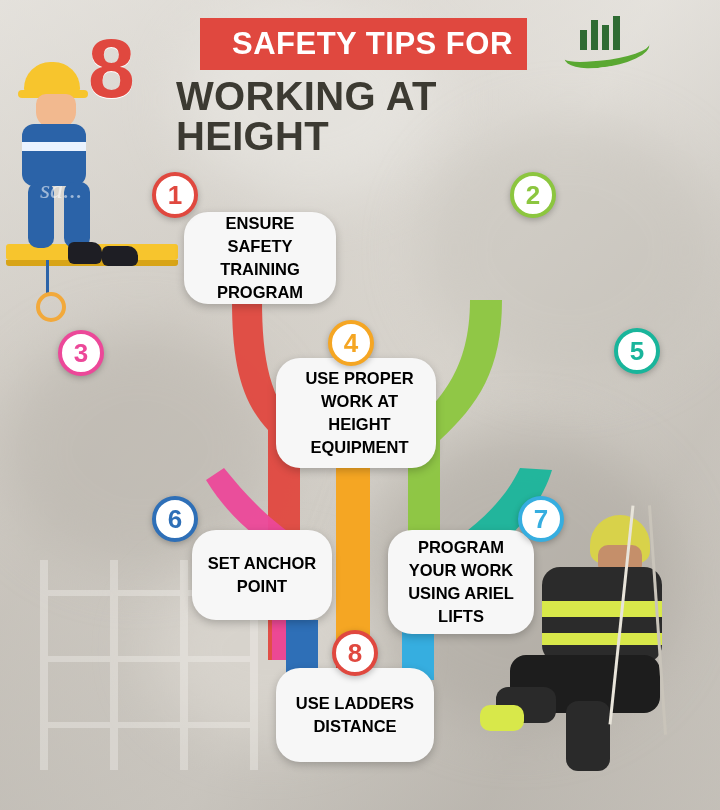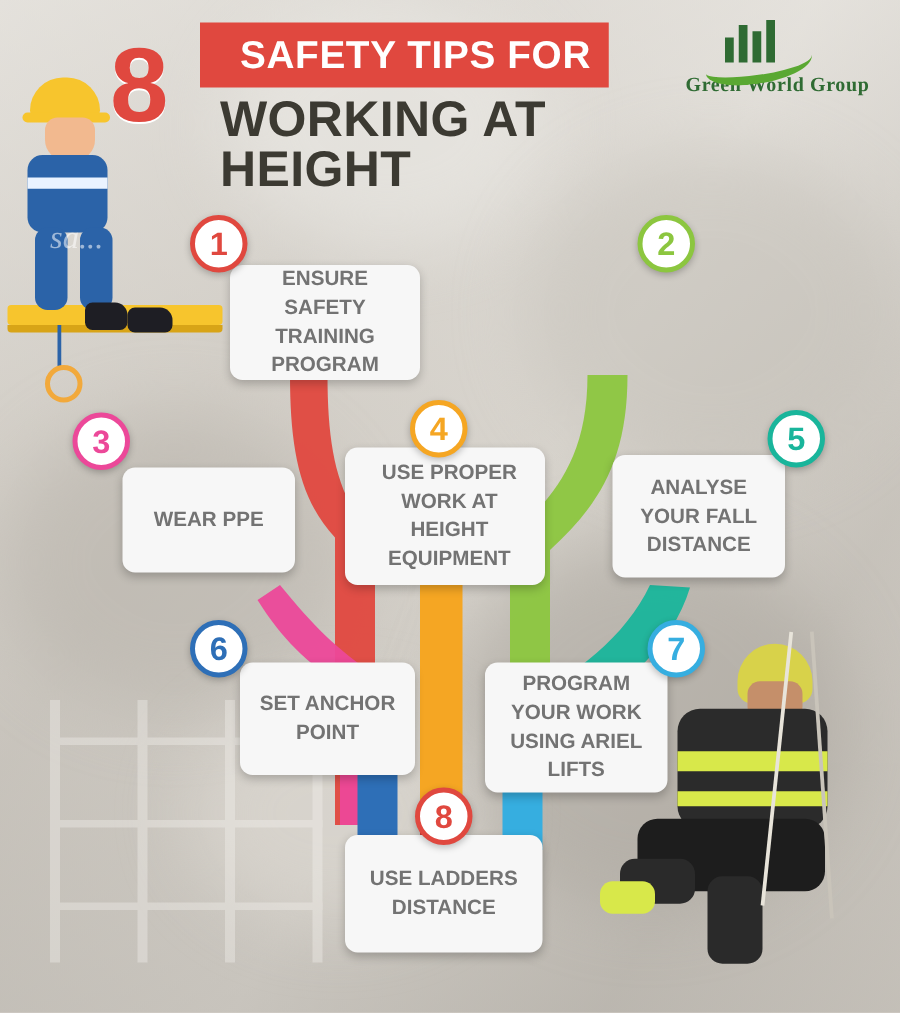--- a/index.html
+++ b/index.html
@@ -72,21 +72,21 @@
     top: 8px;
     font-size: 84px;
     line-height: 84px;
     font-weight: bold;
     color: #e0483f;
     letter-spacing: -2px;
     z-index: 3;
     text-shadow: 0 1px 0 #fff;
   }
   .red-bar {
-    margin-left: 72px;
+    margin-left: 112px;
     background: #e0483f;
     color: #ffffff;
     font-size: 31px;
     font-weight: bold;
     letter-spacing: 0.5px;
     padding: 8px 14px 8px 32px;
     display: inline-block;
     height: 36px;
     line-height: 36px;
     box-sizing: content-box;
@@ -160,23 +160,23 @@
   .connectors {
     position: absolute;
     left: 0; top: 0;
     width: 720px; height: 810px;
   }
 
   
   .card {
     position: absolute;
     background: #f7f7f7;
-    border-radius: 10px;
+    border-radius: 24px;
     box-shadow: 0 3px 8px rgba(0,0,0,0.22);
-    color: #737373;
+    color: #000000;
     font-weight: bold;
     font-size: 16.5px;
     line-height: 23px;
     text-align: center;
     display: flex;
     align-items: center;
     justify-content: center;
     padding: 6px 8px;
     box-sizing: border-box;
     z-index: 5;
@@ -296,25 +296,20 @@
     <div class="logo">
       <div class="logo-mark">
         <div class="logo-bars">
           <span style="left:0;height:20px;"></span>
           <span style="left:11px;height:30px;"></span>
           <span style="left:22px;height:25px;"></span>
           <span style="left:33px;height:34px;"></span>
         </div>
         <div class="logo-swoosh"></div>
       </div>
-      <div class="logo-name">
-        <span>Green</span>
-        <span>World</span>
-        <span>Group</span>
-      </div>
     </div>
   </div>
 
   <svg class="connectors" viewBox="0 0 720 810">
 
     <path d="M262,300 C262,360 270,400 300,430 L300,660 L268,660 L268,430 C240,400 232,360 232,300 Z" fill="#e0483f" opacity="0.95"></path>
 
     <path d="M470,300 C470,370 440,400 408,430 L408,560 L440,560 L440,440 C478,405 502,370 502,300 Z" fill="#8cc63f" opacity="0.95"></path>
 
     <path d="M224,468 C250,500 270,520 300,540 L300,660 L272,660 L272,548 C246,530 226,512 206,480 Z" fill="#ec4899" opacity="0.95"></path>
@@ -334,37 +329,31 @@
     <span>ENSURE SAFETY TRAINING PROGRAM</span>
   </div>
   <div class="badge" style="left:152px;top:172px;border:4px solid #e0483f;color:#e0483f;">
     <span>1</span>
   </div>
 
   <div class="badge" style="left:510px;top:172px;border:4px solid #8cc63f;color:#8cc63f;">
     <span>2</span>
   </div>
 
-  <div class="card" style="left:98px;top:374px;width:138px;height:84px;">
-    <span>WEAR PPE</span>
-  </div>
   <div class="badge" style="left:58px;top:330px;border:4px solid #ec4899;color:#ec4899;">
     <span>3</span>
   </div>
 
   <div class="card" style="left:276px;top:358px;width:160px;height:110px;padding-left:15px;">
     <span>USE PROPER WORK AT HEIGHT EQUIPMENT</span>
   </div>
   <div class="badge" style="left:328px;top:320px;border:4px solid #f5a623;color:#f5a623;">
     <span>4</span>
   </div>
 
-  <div class="card" style="left:490px;top:364px;width:138px;height:98px;">
-    <span>ANALYSE YOUR FALL DISTANCE</span>
-  </div>
   <div class="badge" style="left:614px;top:328px;border:4px solid #19b59b;color:#19b59b;">
     <span>5</span>
   </div>
 
   <div class="card" style="left:192px;top:530px;width:140px;height:90px;">
     <span>SET ANCHOR POINT</span>
   </div>
   <div class="badge" style="left:152px;top:496px;border:4px solid #2e6fb7;color:#2e6fb7;">
     <span>6</span>
   </div>

